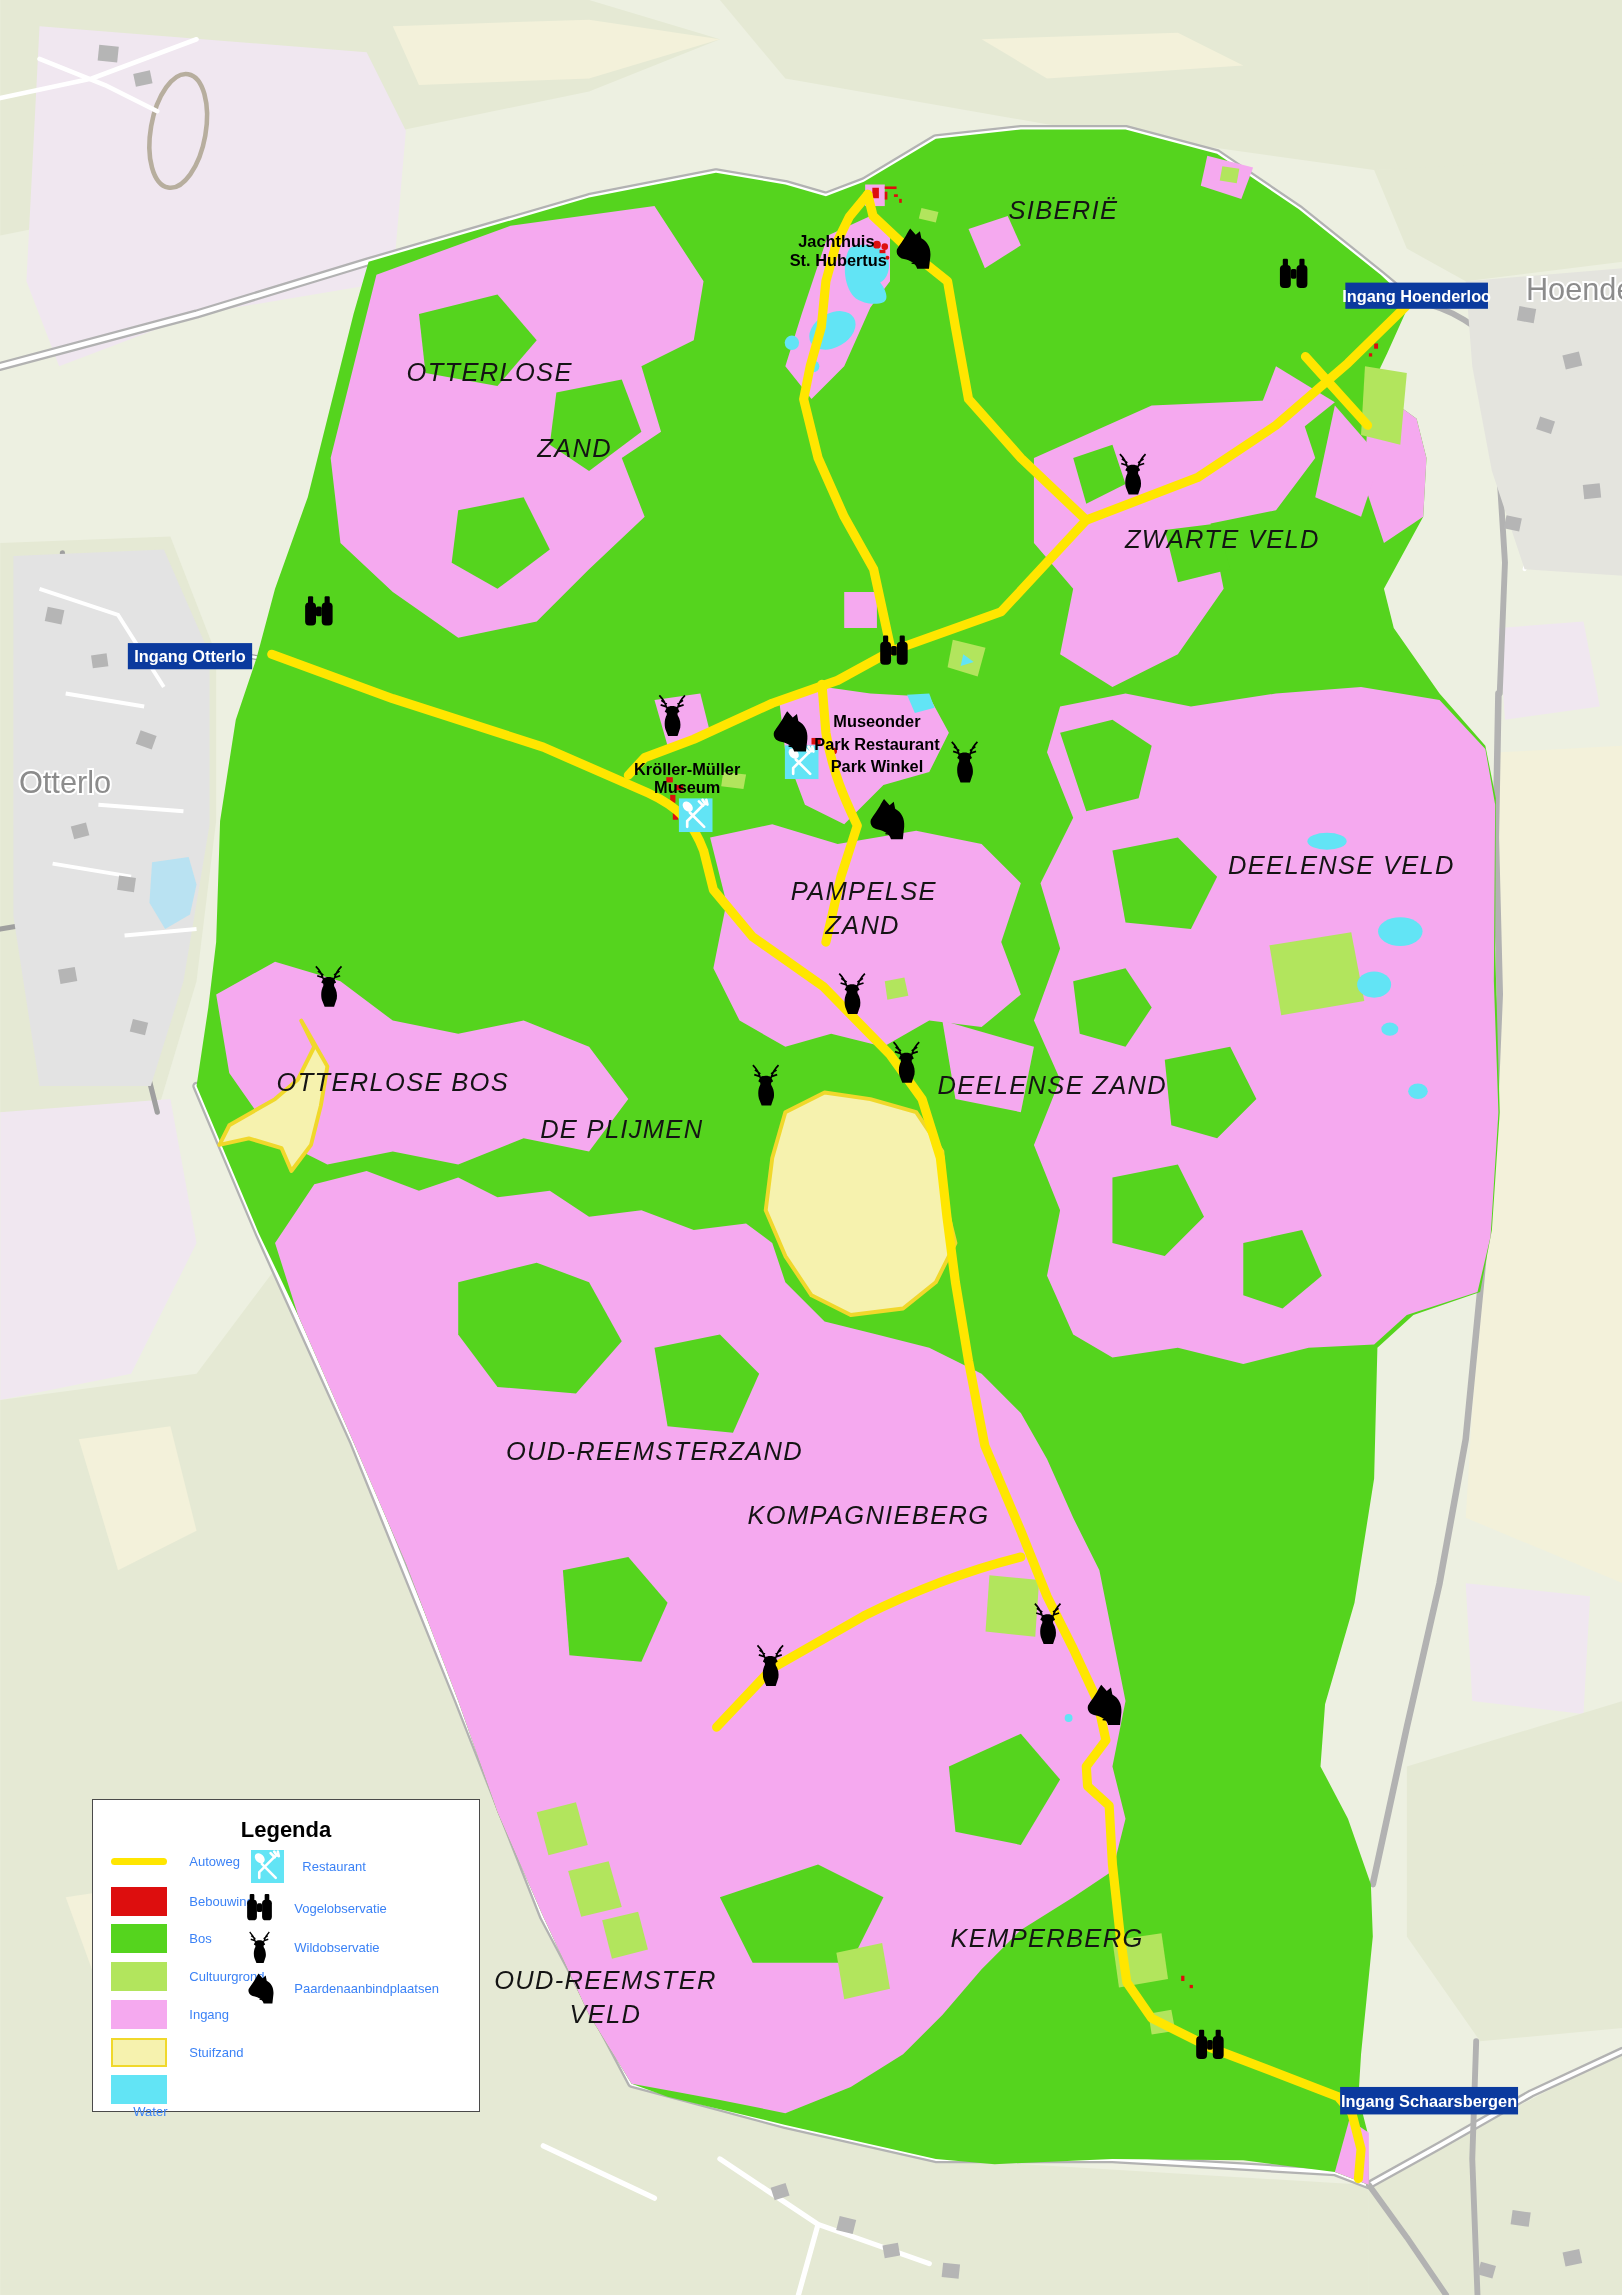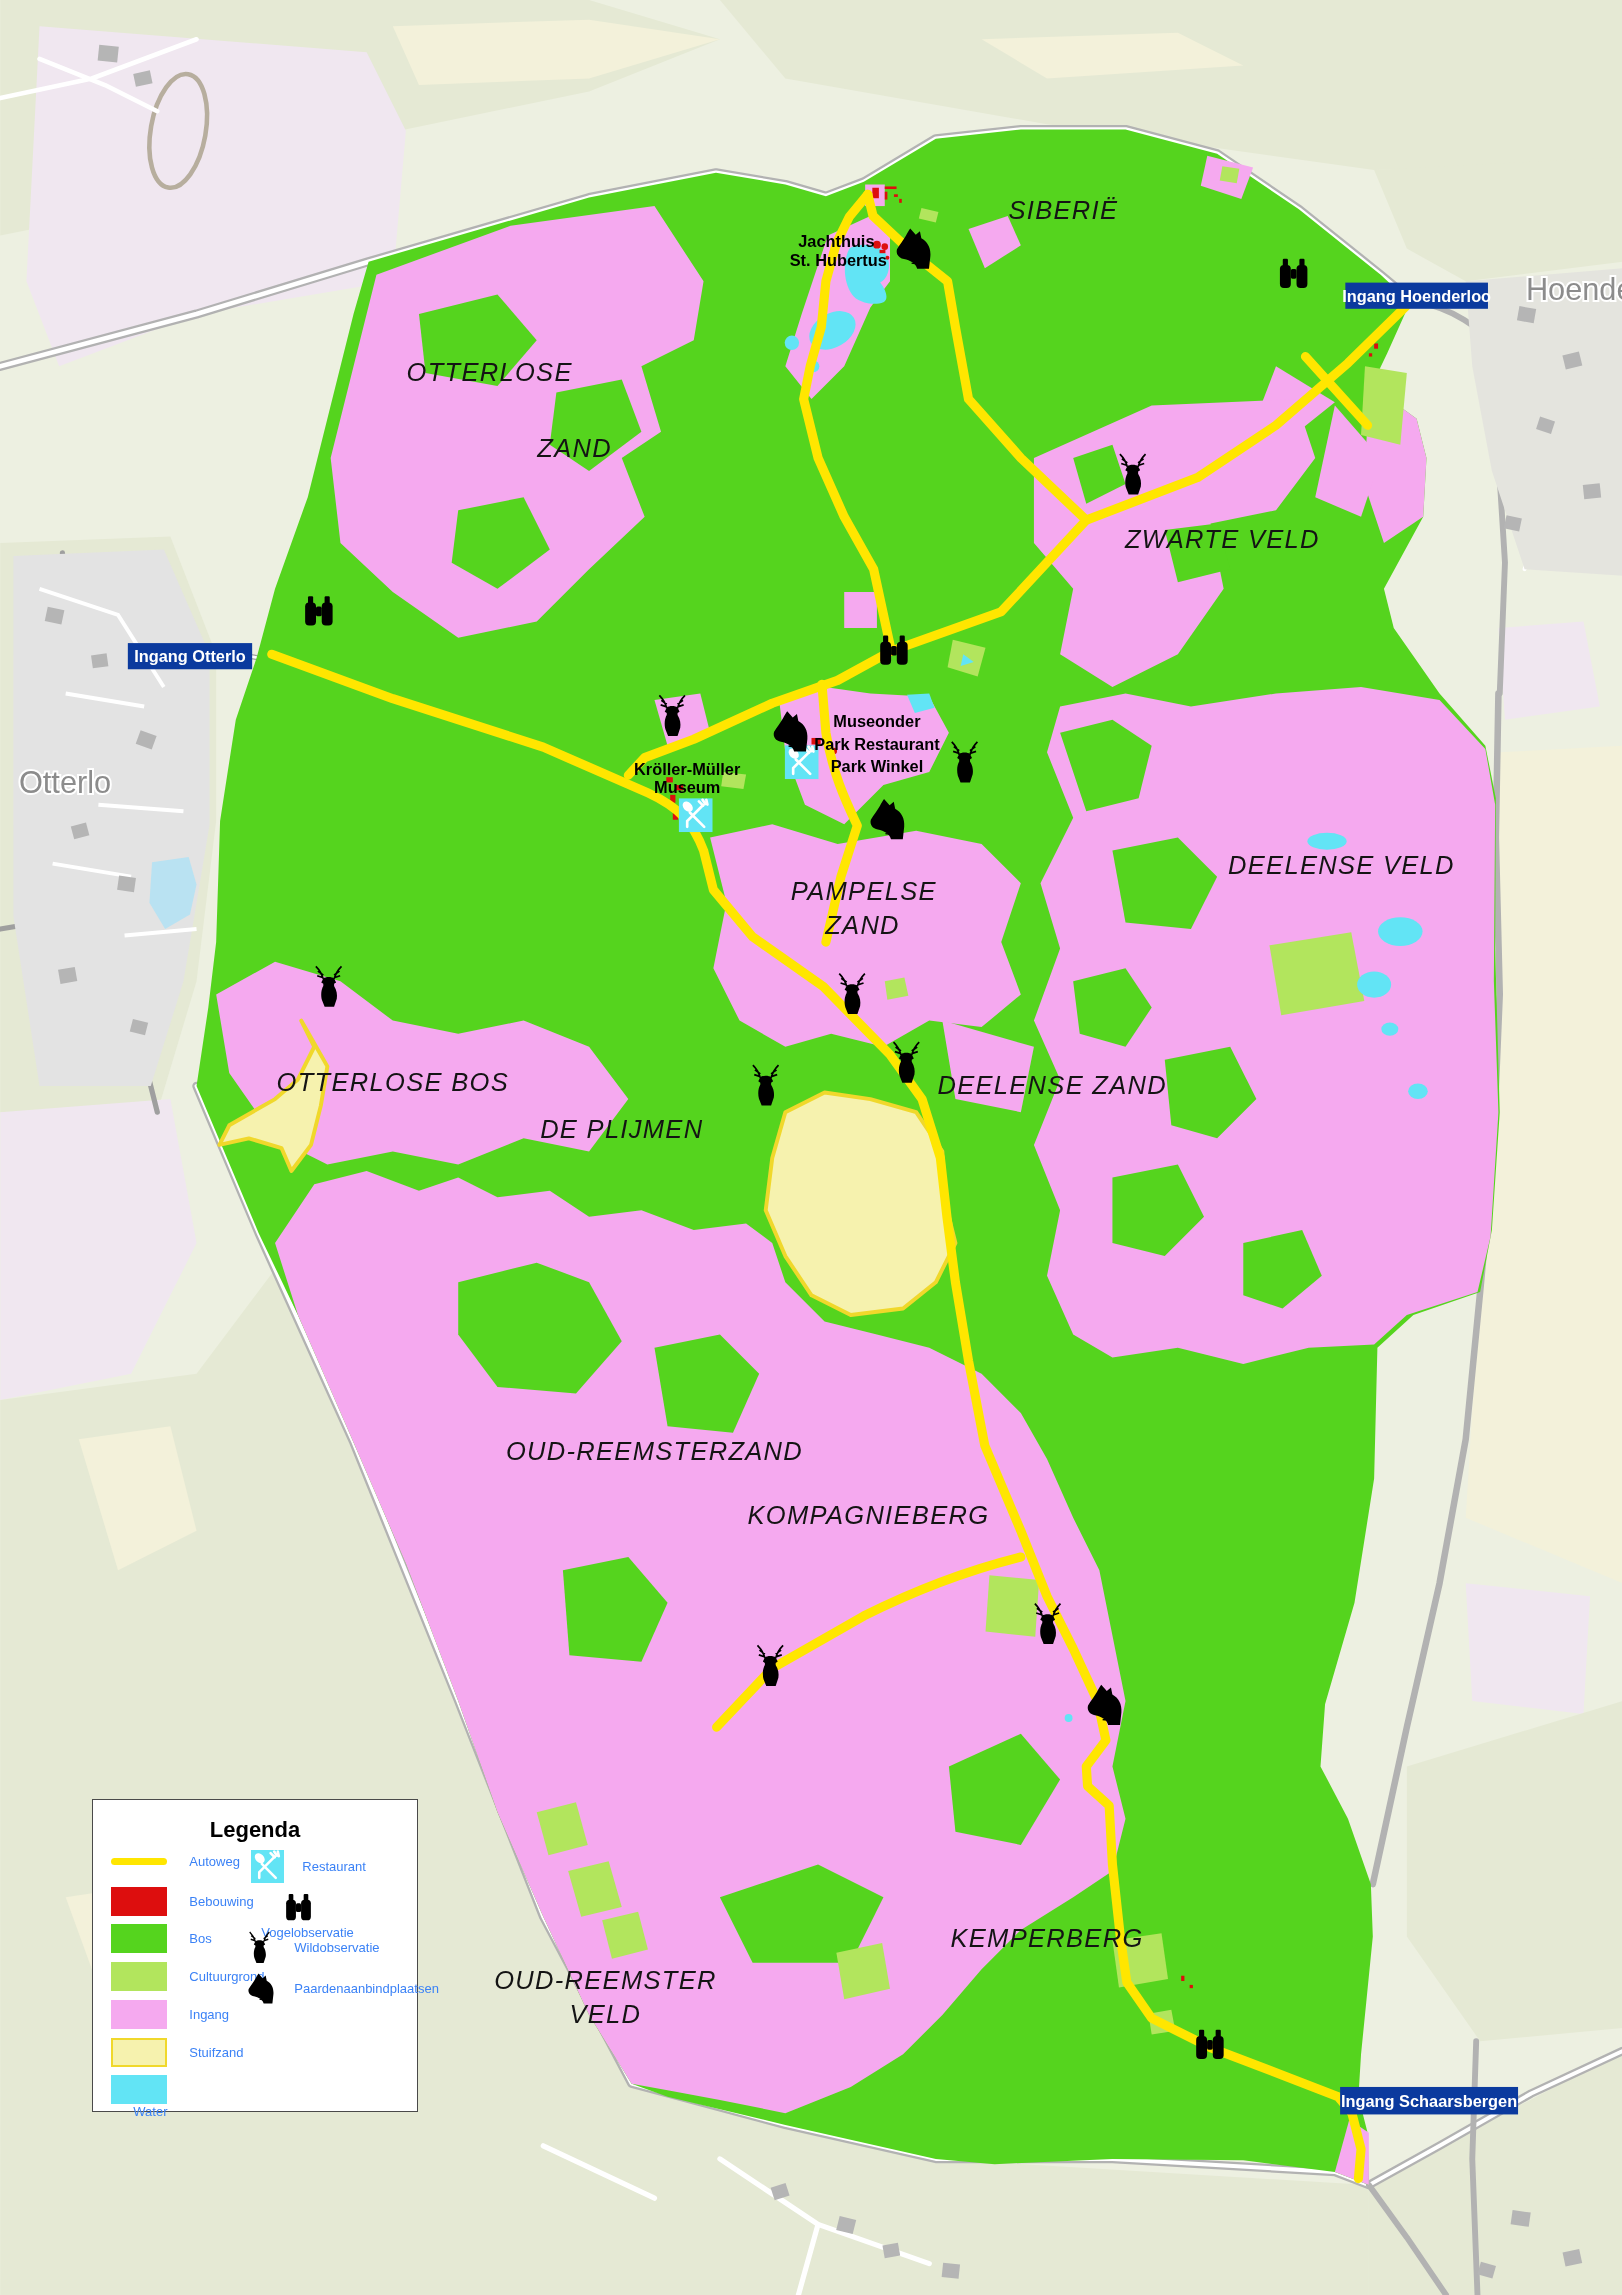--- a/index.html
+++ b/index.html
@@ -15,21 +15,21 @@
   body{width:1623px;height:2295px;position:relative;background:var(--outside);
        font-family:"Liberation Sans", sans-serif;}
   .stage{position:absolute;inset:0;}
   svg text{font-family:"Liberation Sans", sans-serif;}
   .region-label{font-style:italic;font-size:39px;letter-spacing:2px;fill:var(--label);}
   .poi-label{font-weight:bold;font-size:25px;fill:#000;}
   .town-label{font-size:47px;fill:var(--town-label);stroke:#ffffff;stroke-width:6px;
               paint-order:stroke;font-weight:normal;}
   .badge-text{font-weight:bold;font-size:25px;fill:var(--badge-text);}
   
-  .legend{position:absolute;left:92px;top:1799px;width:326px;height:313px;
+  .legend{position:absolute;left:92px;top:1799px;width:388px;height:313px;
           background:#ffffff;border:1.3px solid #4a4a4a;box-sizing:border-box;}
   .legend-title{position:absolute;left:0;top:17px;width:100%;text-align:center;
                 font-size:22px;font-weight:bold;color:#000;}
   .legend-row{position:absolute;display:flex;align-items:center;}
   .legend-label{font-size:13px;color:#3b82f6;white-space:nowrap;}
   .sw{display:inline-block;}
   .sw-line{width:56px;height:6.5px;border-radius:3.9px;background:var(--autoweg);}
   .sw-rect{width:56px;height:29px;}
   .sw-bebouwing{background:var(--bebouwing);}
   .sw-bos{background:var(--bos);}
@@ -360,21 +360,21 @@
     <span class="sw sw-rect sw-water"></span>
     <span class="legend-label" style="margin-left:22px;">Water</span>
   </div>
 
   <div class="legend-row" style="left:158px;top:50px;">
     <svg class="legend-icon" viewBox="0 0 64 64">
           <use href="#restaurant"></use>
         </svg>
     <span class="legend-label" style="margin-left:18.3px;">Restaurant</span>
   </div>
-  <div class="legend-row" style="left:150px;top:92px;flex-direction:column;">
+  <div class="legend-row" style="left:150px;top:92px;">
     <svg class="legend-icon" viewBox="0 0 64 64">
           <use href="#binoculars"></use>
         </svg>
     <span class="legend-label" style="margin-left:18.3px;">Vogelobservatie</span>
   </div>
   <div class="legend-row" style="left:150px;top:131px;">
     <svg class="legend-icon" viewBox="0 0 64 64">
           <use href="#deer"></use>
         </svg>
     <span class="legend-label" style="margin-left:18.3px;">Wildobservatie</span>

